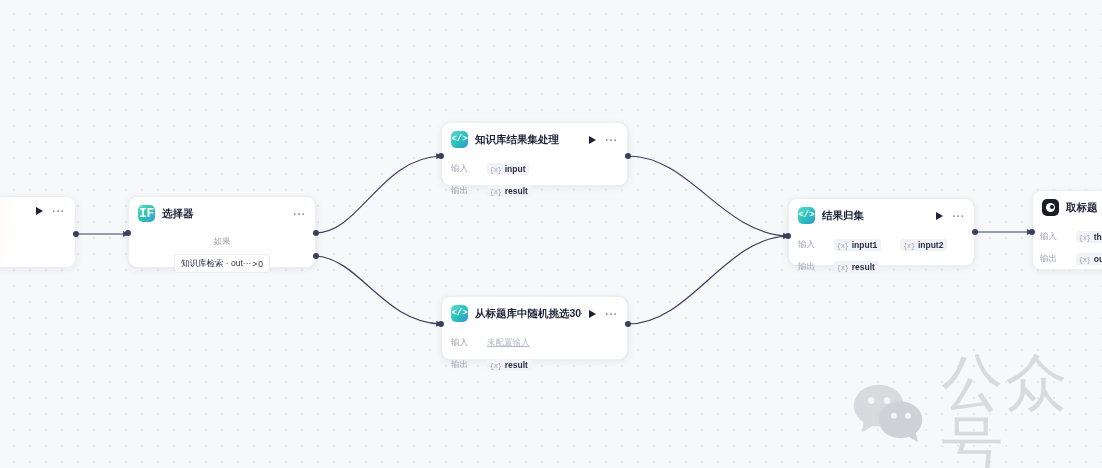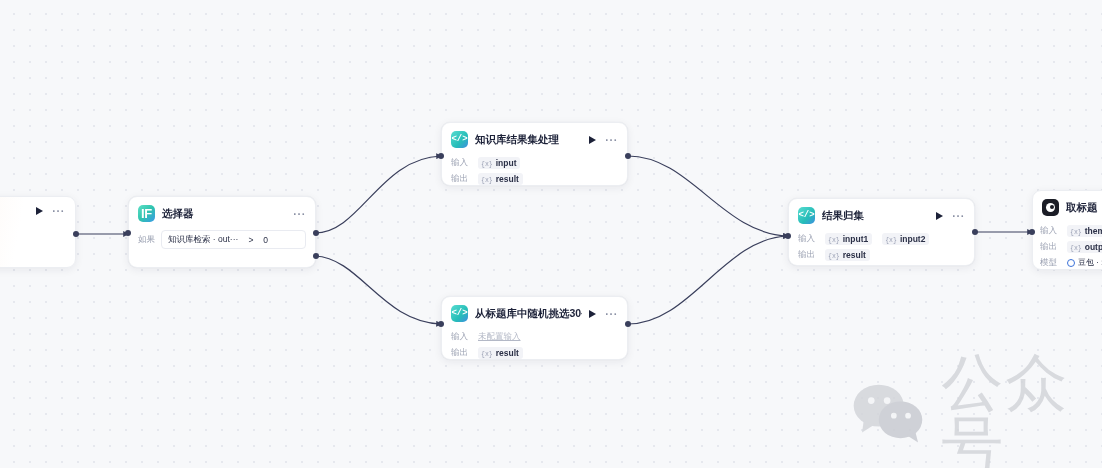--- a/index.html
+++ b/index.html
@@ -58,21 +58,21 @@
     align-items: center;
     justify-content: center;
     color: #ffffff;
     font-size: 8px;
     font-weight: bold;
     line-height: 1;
   }
 
   .icon-if {
     background: linear-gradient(135deg, #5de0c6 0%, #2fc3ae 50%, #3b9ae8 100%);
-    font-family: Liberation Sans, sans-serif;
+    font-family: Liberation Mono, monospace;
     font-size: 13px;
     letter-spacing: -0.3px;
   }
 
   .icon-code {
     background: linear-gradient(135deg, #57dcd0 0%, #26bdb8 60%, #3f8fe0 100%);
     font-size: 9px;
     font-family: "Liberation Mono", monospace;
   }
 
@@ -126,23 +126,23 @@
     line-height: 6px;
     font-weight: bold;
   }
 
   
   .node-body { padding: 0 9px 8px 9px; }
 
   .io-row {
     display: flex;
     align-items: center;
-    gap: 10px;
+    gap: 19px;
     height: 15px;
-    margin-top: 1px;
+    margin-top: 7px;
   }
 
   .io-label {
     font-size: 8.5px;
     color: #9ba1b2;
     flex: 0 0 auto;
     white-space: nowrap;
   }
 
   .pill {
@@ -179,40 +179,41 @@
     border-radius: 50%;
     background: #3a3f5c;
     z-index: 4;
   }
 
   
   .cond-row {
     display: flex;
     align-items: center;
     gap: 6px;
-    margin-top: 2px;
+    margin-top: 8px;
     padding: 0 9px;
+    flex-direction: column;
   }
 
   .cond-tag {
     font-size: 8.5px;
     color: #9ba1b2;
     flex: 0 0 auto;
     white-space: nowrap;
   }
 
   .cond-box {
     flex: 1 1 auto;
     height: 19px;
     border: 1px solid #e9ebf1;
     border-radius: 4px;
     background: #ffffff;
     display: flex;
     align-items: center;
-    gap: 10px;
+    gap: 1px;
     padding: 0 6px;
   }
 
   .cond-expr {
     font-size: 8.5px;
     color: #2b3047;
     white-space: nowrap;
   }
 
   .cond-op {

